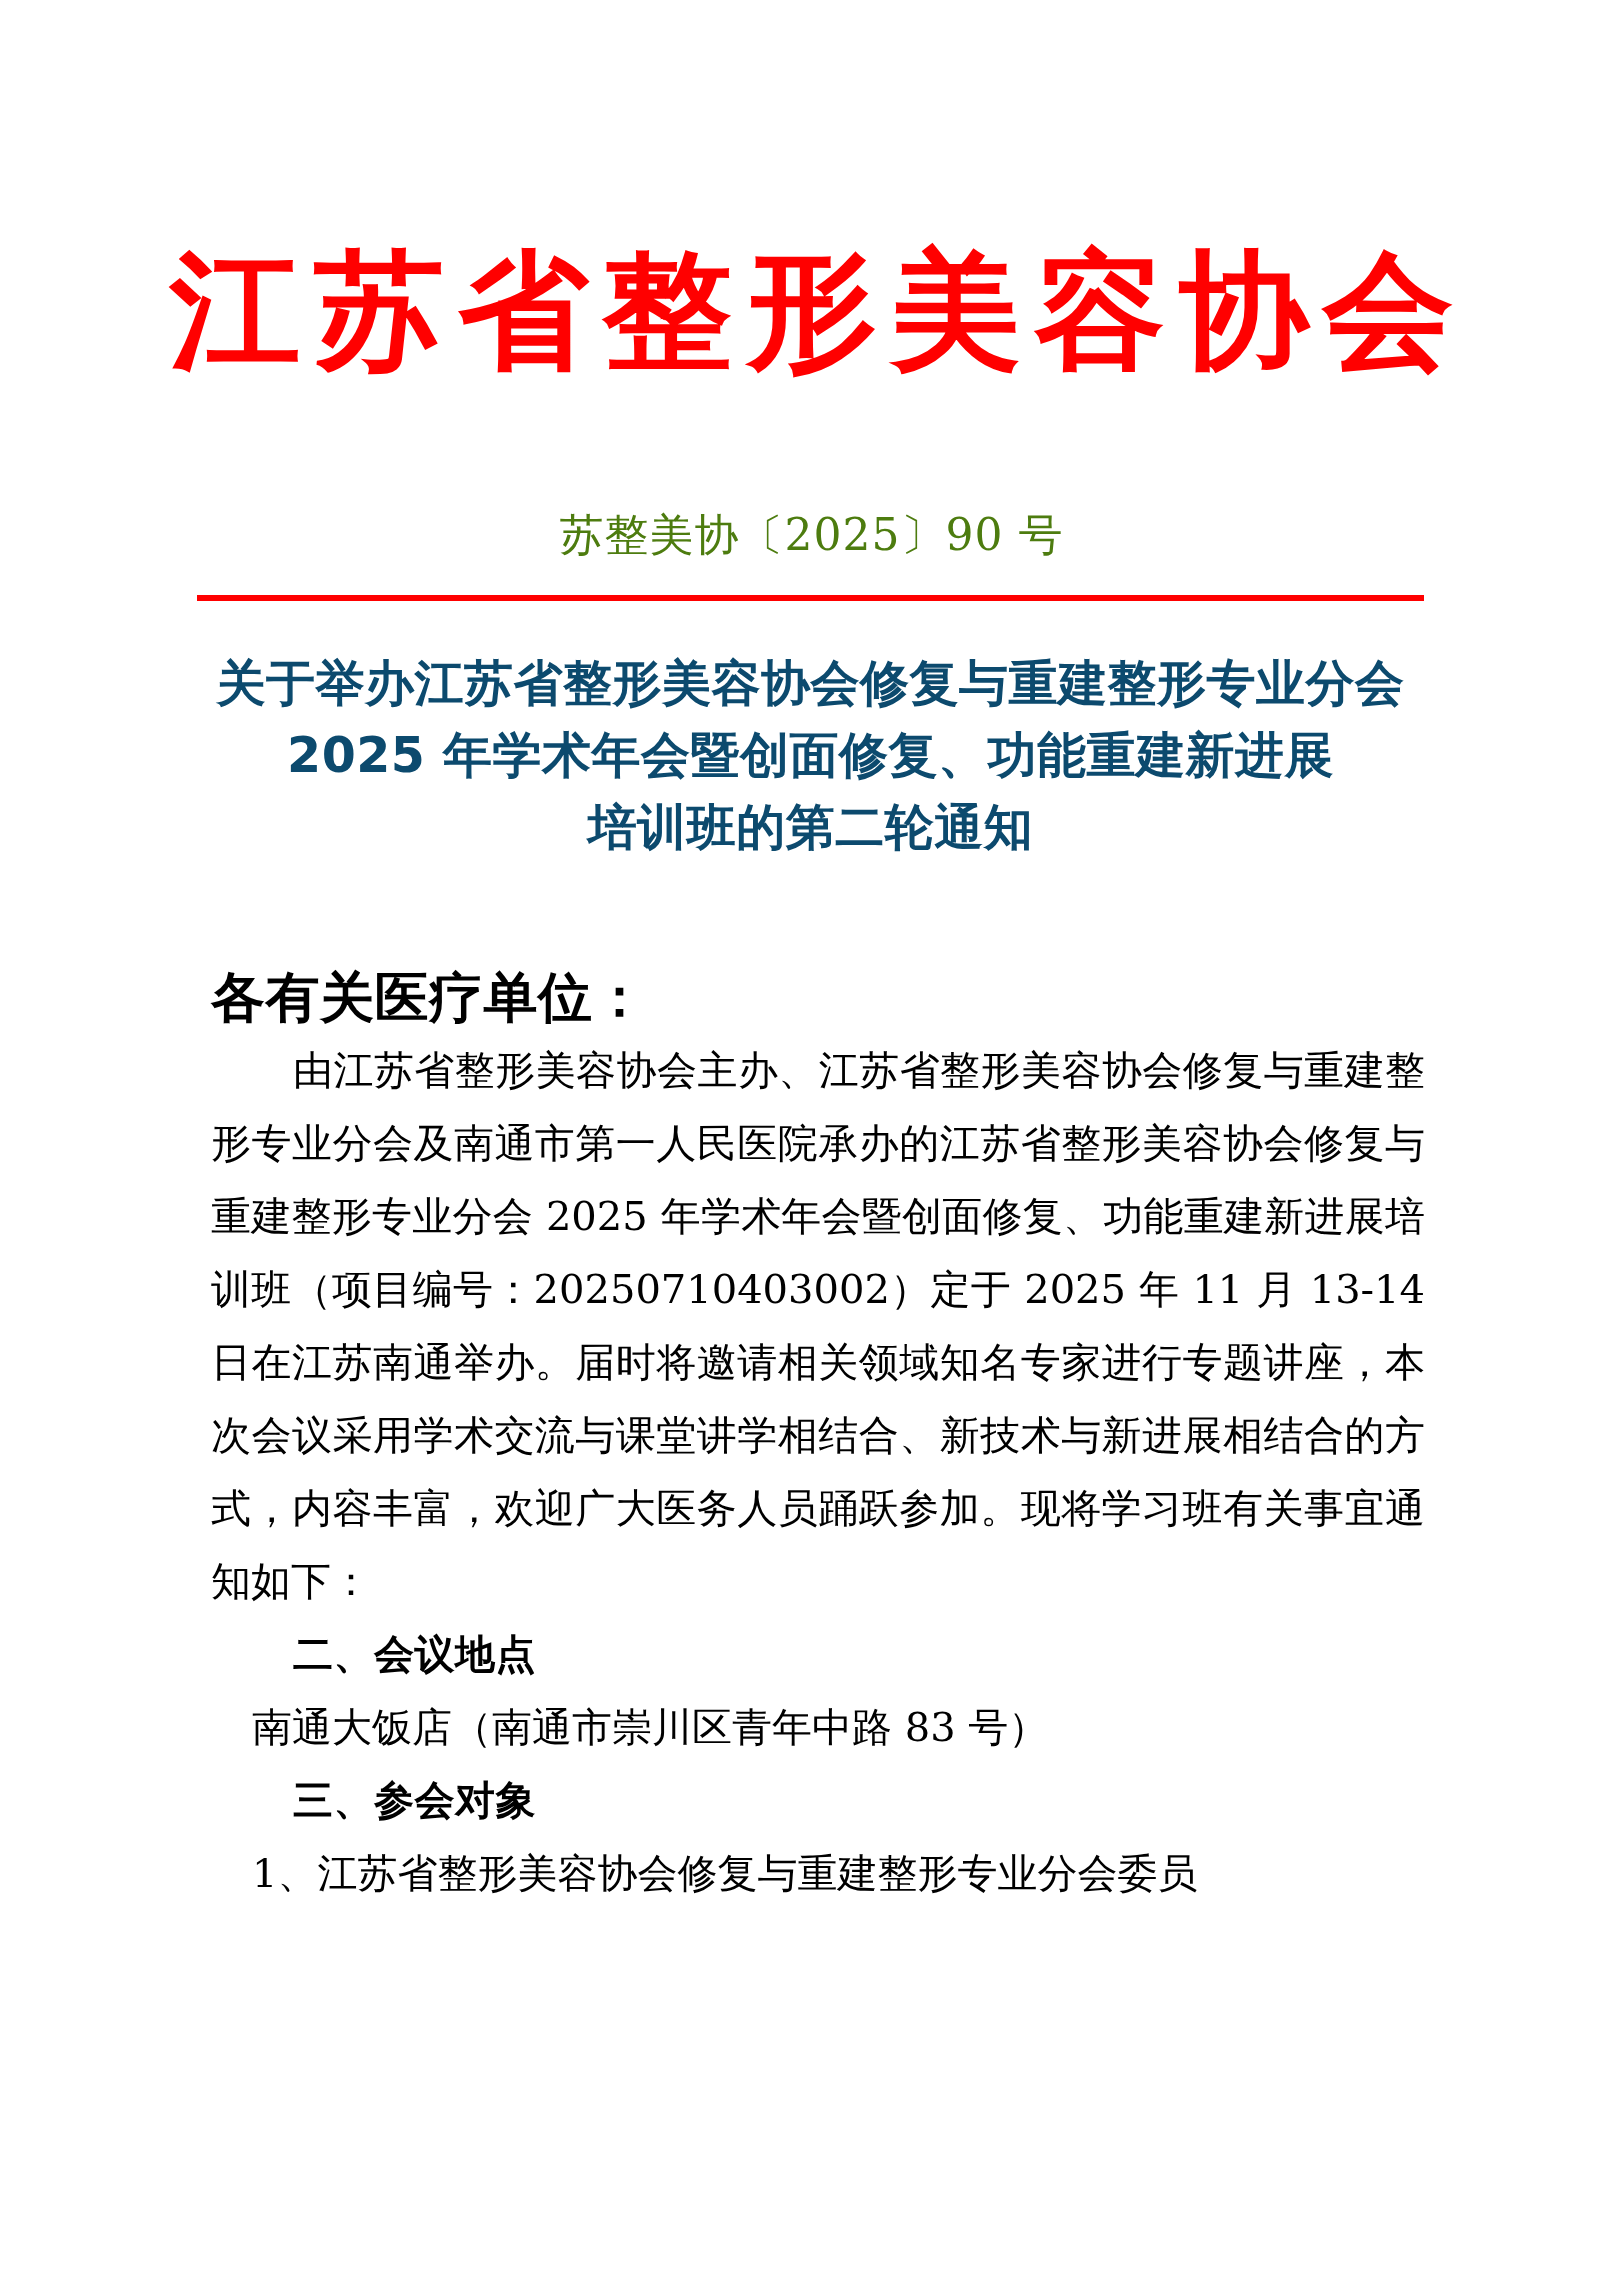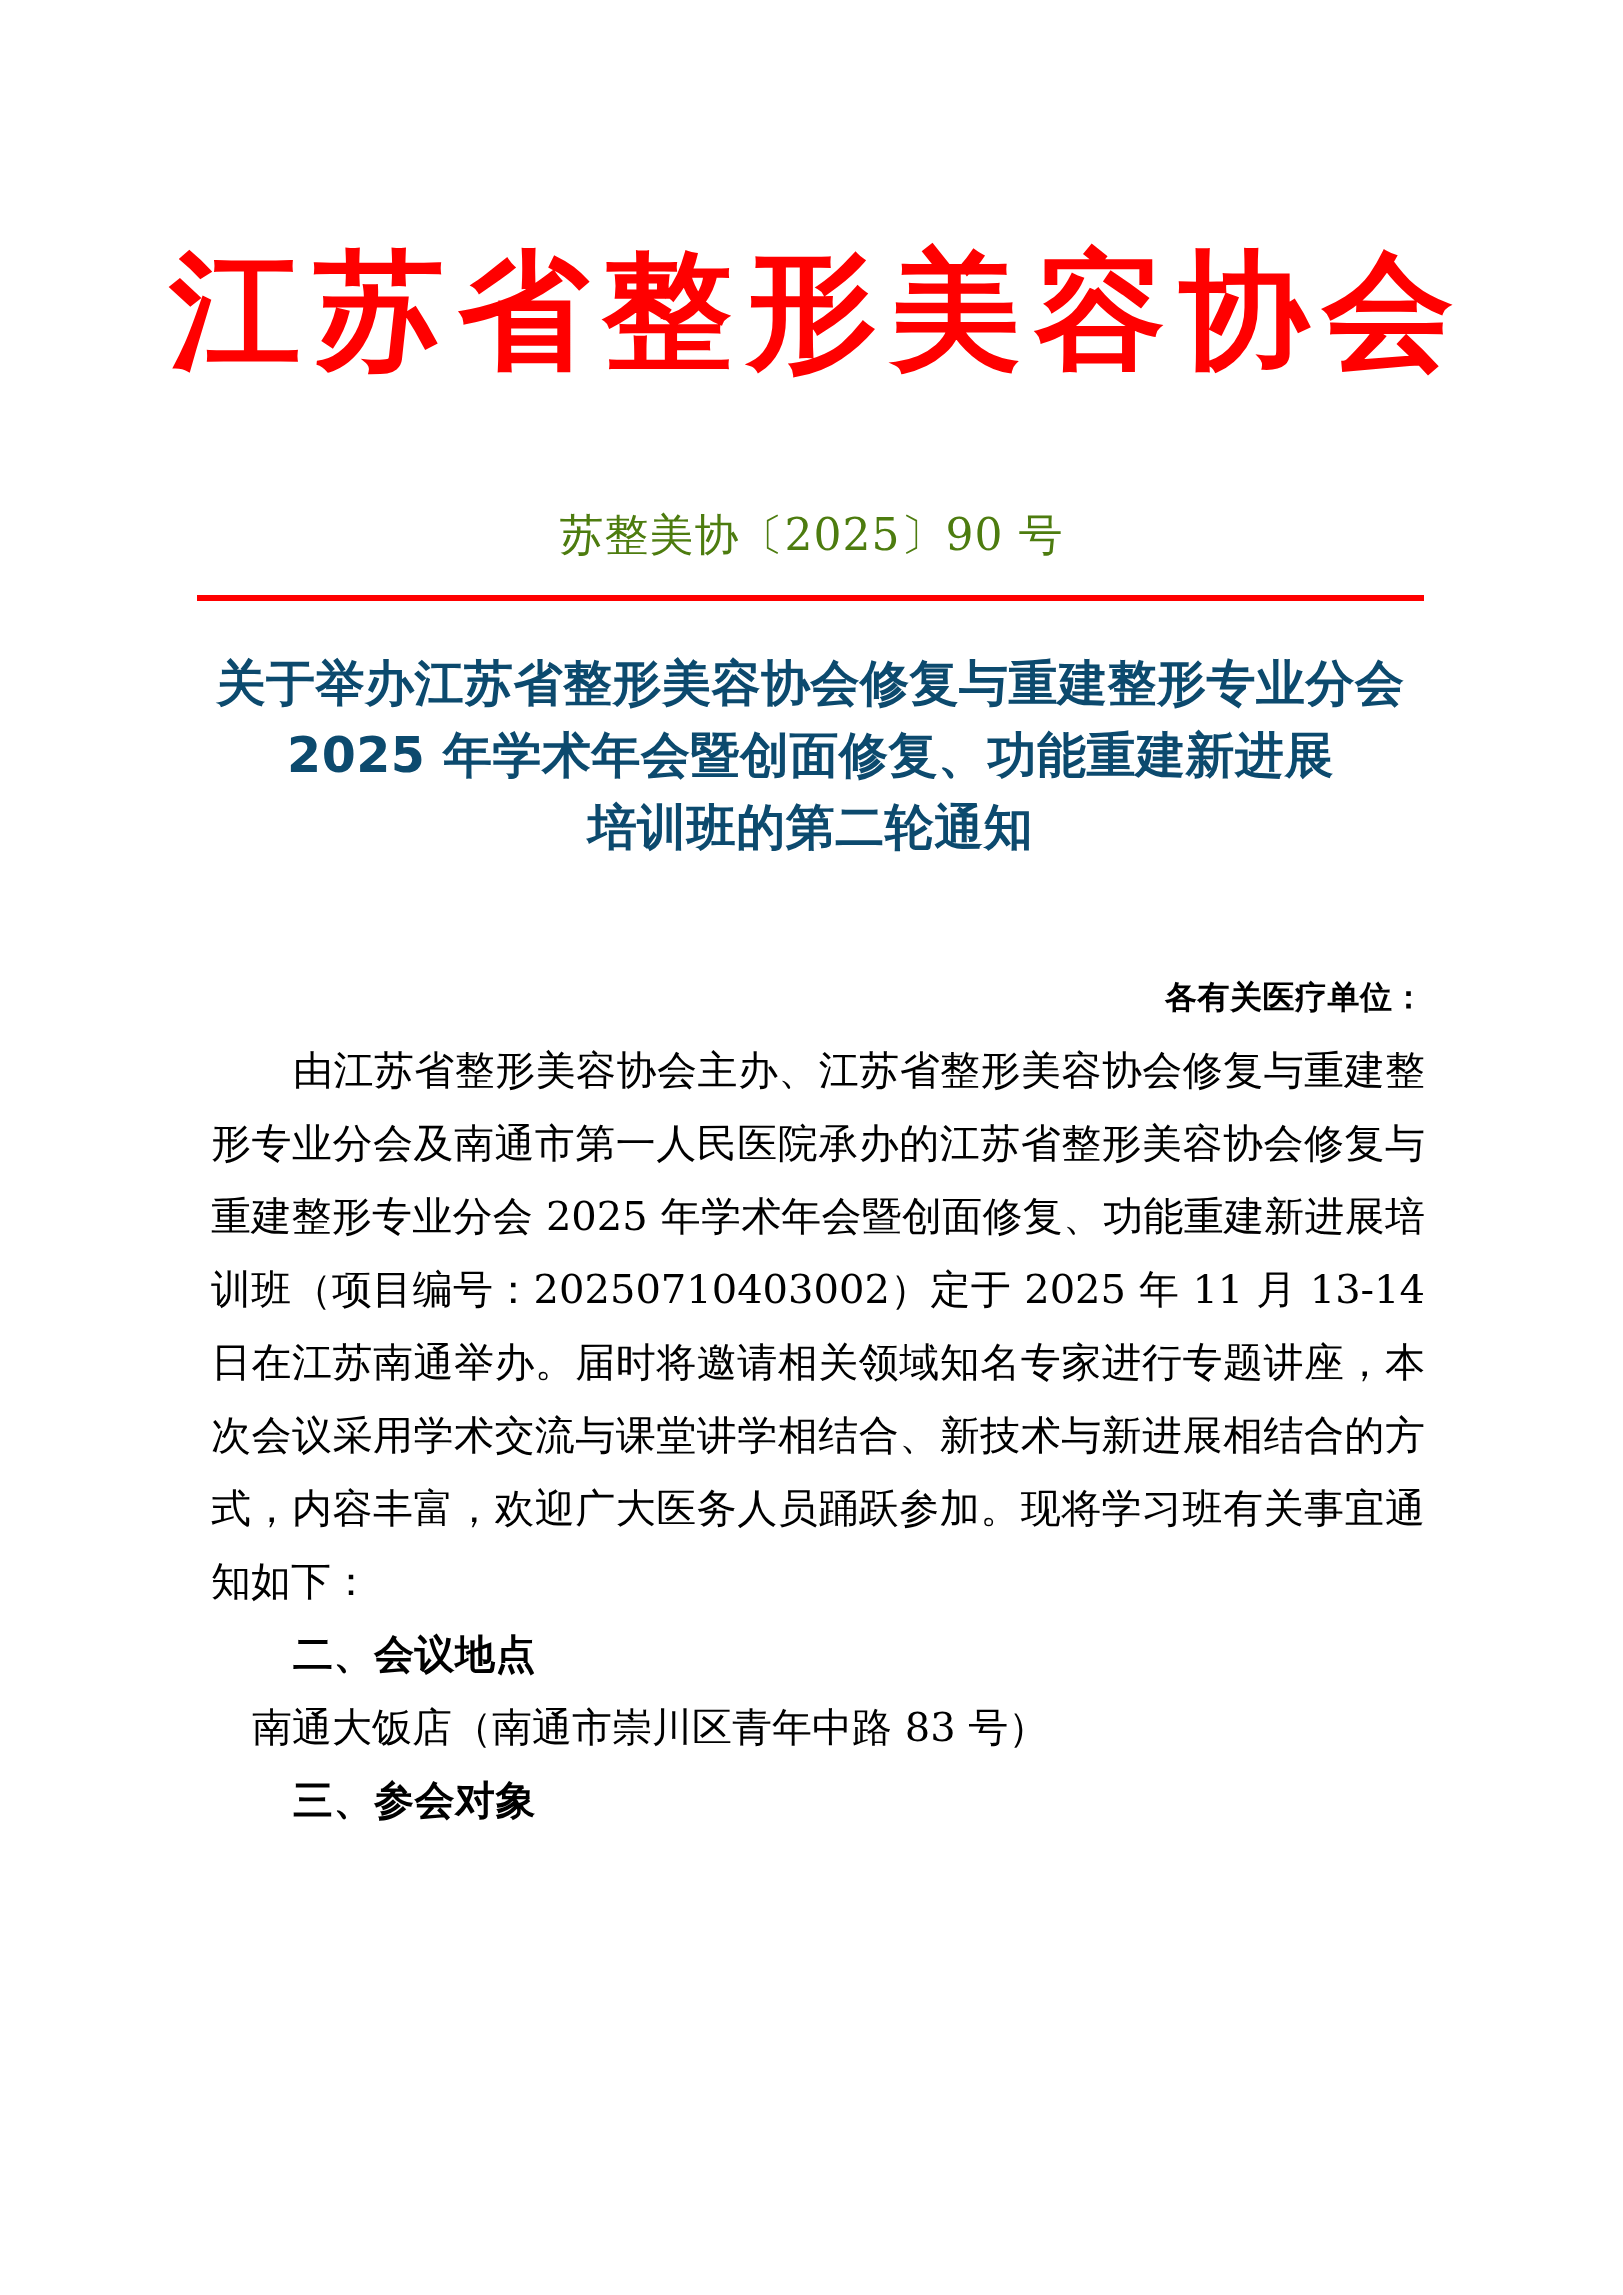--- a/index.html
+++ b/index.html
@@ -86,24 +86,23 @@
   
   .body-block {
     position: absolute;
     left: 211px;
     top: 961px;
     width: 1214px;
   }
   .salutation {
     font-family: "DejaVu Sans", "Liberation Sans", sans-serif;
     font-weight: bold;
-    font-size: 32px;
+    font-size: 54px;
     line-height: 73px;
     letter-spacing: 0.5px;
-    text-align: right;
   }
   .para {
     font-family: "DejaVu Serif", "Liberation Serif", serif;
     font-size: 40px;
     line-height: 73px;
     letter-spacing: 0px;
     text-align: justify;
     text-justify: inter-character;
     text-indent: 82px;
   }
@@ -160,20 +159,21 @@
     <div class="para">由江苏省整形美容协会主办、江苏省整形美容协会修复与重建整形专业分会及南通市第一人民医院承办的江苏省整形美容协会修复与重建整形专业分会 2025 年学术年会暨创面修复、功能重建新进展培训班（项目编号：20250710403002）定于 2025 年 11 月 13-14 日在江苏南通举办。届时将邀请相关领域知名专家进行专题讲座，本次会议采用学术交流与课堂讲学相结合、新技术与新进展相结合的方式，内容丰富，欢迎广大医务人员踊跃参加。现将学习班有关事宜通知如下：</div>
 
 
     <div>
       <div class="section-heading">二、会议地点</div>
       <div class="section-text">南通大饭店（南通市崇川区青年中路 83 号）</div>
     </div>
 
     <div>
       <div class="section-heading">三、参会对象</div>
+      <div class="section-text">1、江苏省整形美容协会修复与重建整形专业分会委员</div>
     </div>
 
   </div>
 
   <div class="page-number">1</div>
 
 </div>
 
 
 </body></html>

